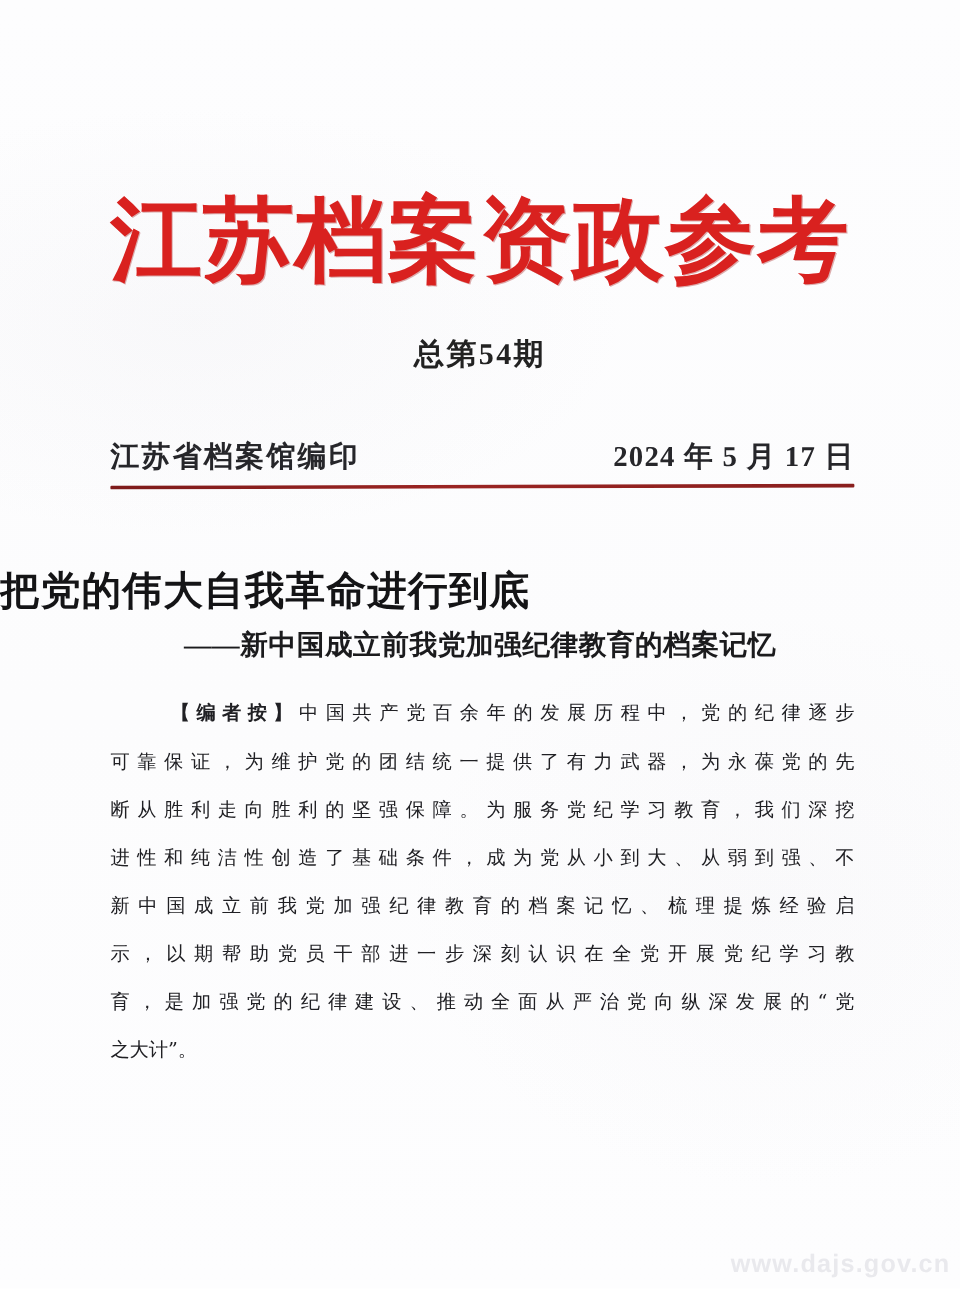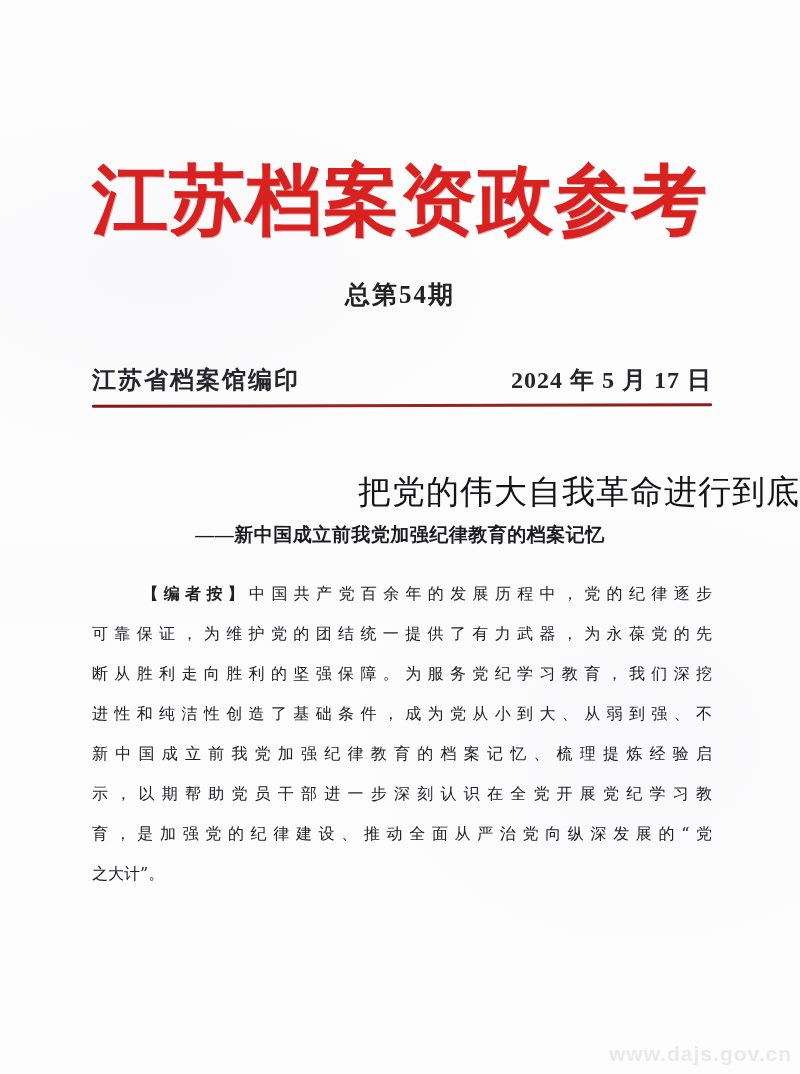--- a/index.html
+++ b/index.html
@@ -75,37 +75,37 @@
     transform: rotate(-0.15deg);
     border-radius: 1px;
   }
 
   .article-title {
     position: absolute;
     top: 470px;
     left: 0;
     width: 100%;
     margin: 0;
-    text-align: right;
+    text-align: left;
     font-family: "DejaVu Serif", serif;
-    font-weight: normal;
+    font-weight: bold;
     font-size: 33px;
     letter-spacing: 1px;
     color: #141416;
     white-space: nowrap;
   }
 
   .article-subtitle {
     position: absolute;
     top: 522px;
     left: 0;
     width: 100%;
     text-align: center;
     font-weight: bold;
-    font-size: 19px;
+    font-size: 23px;
     letter-spacing: 0.5px;
     color: #1b1b1d;
     white-space: nowrap;
   }
 
   .body-text {
     position: absolute;
     top: 574px;
     left: 92px;
     width: 620px;

